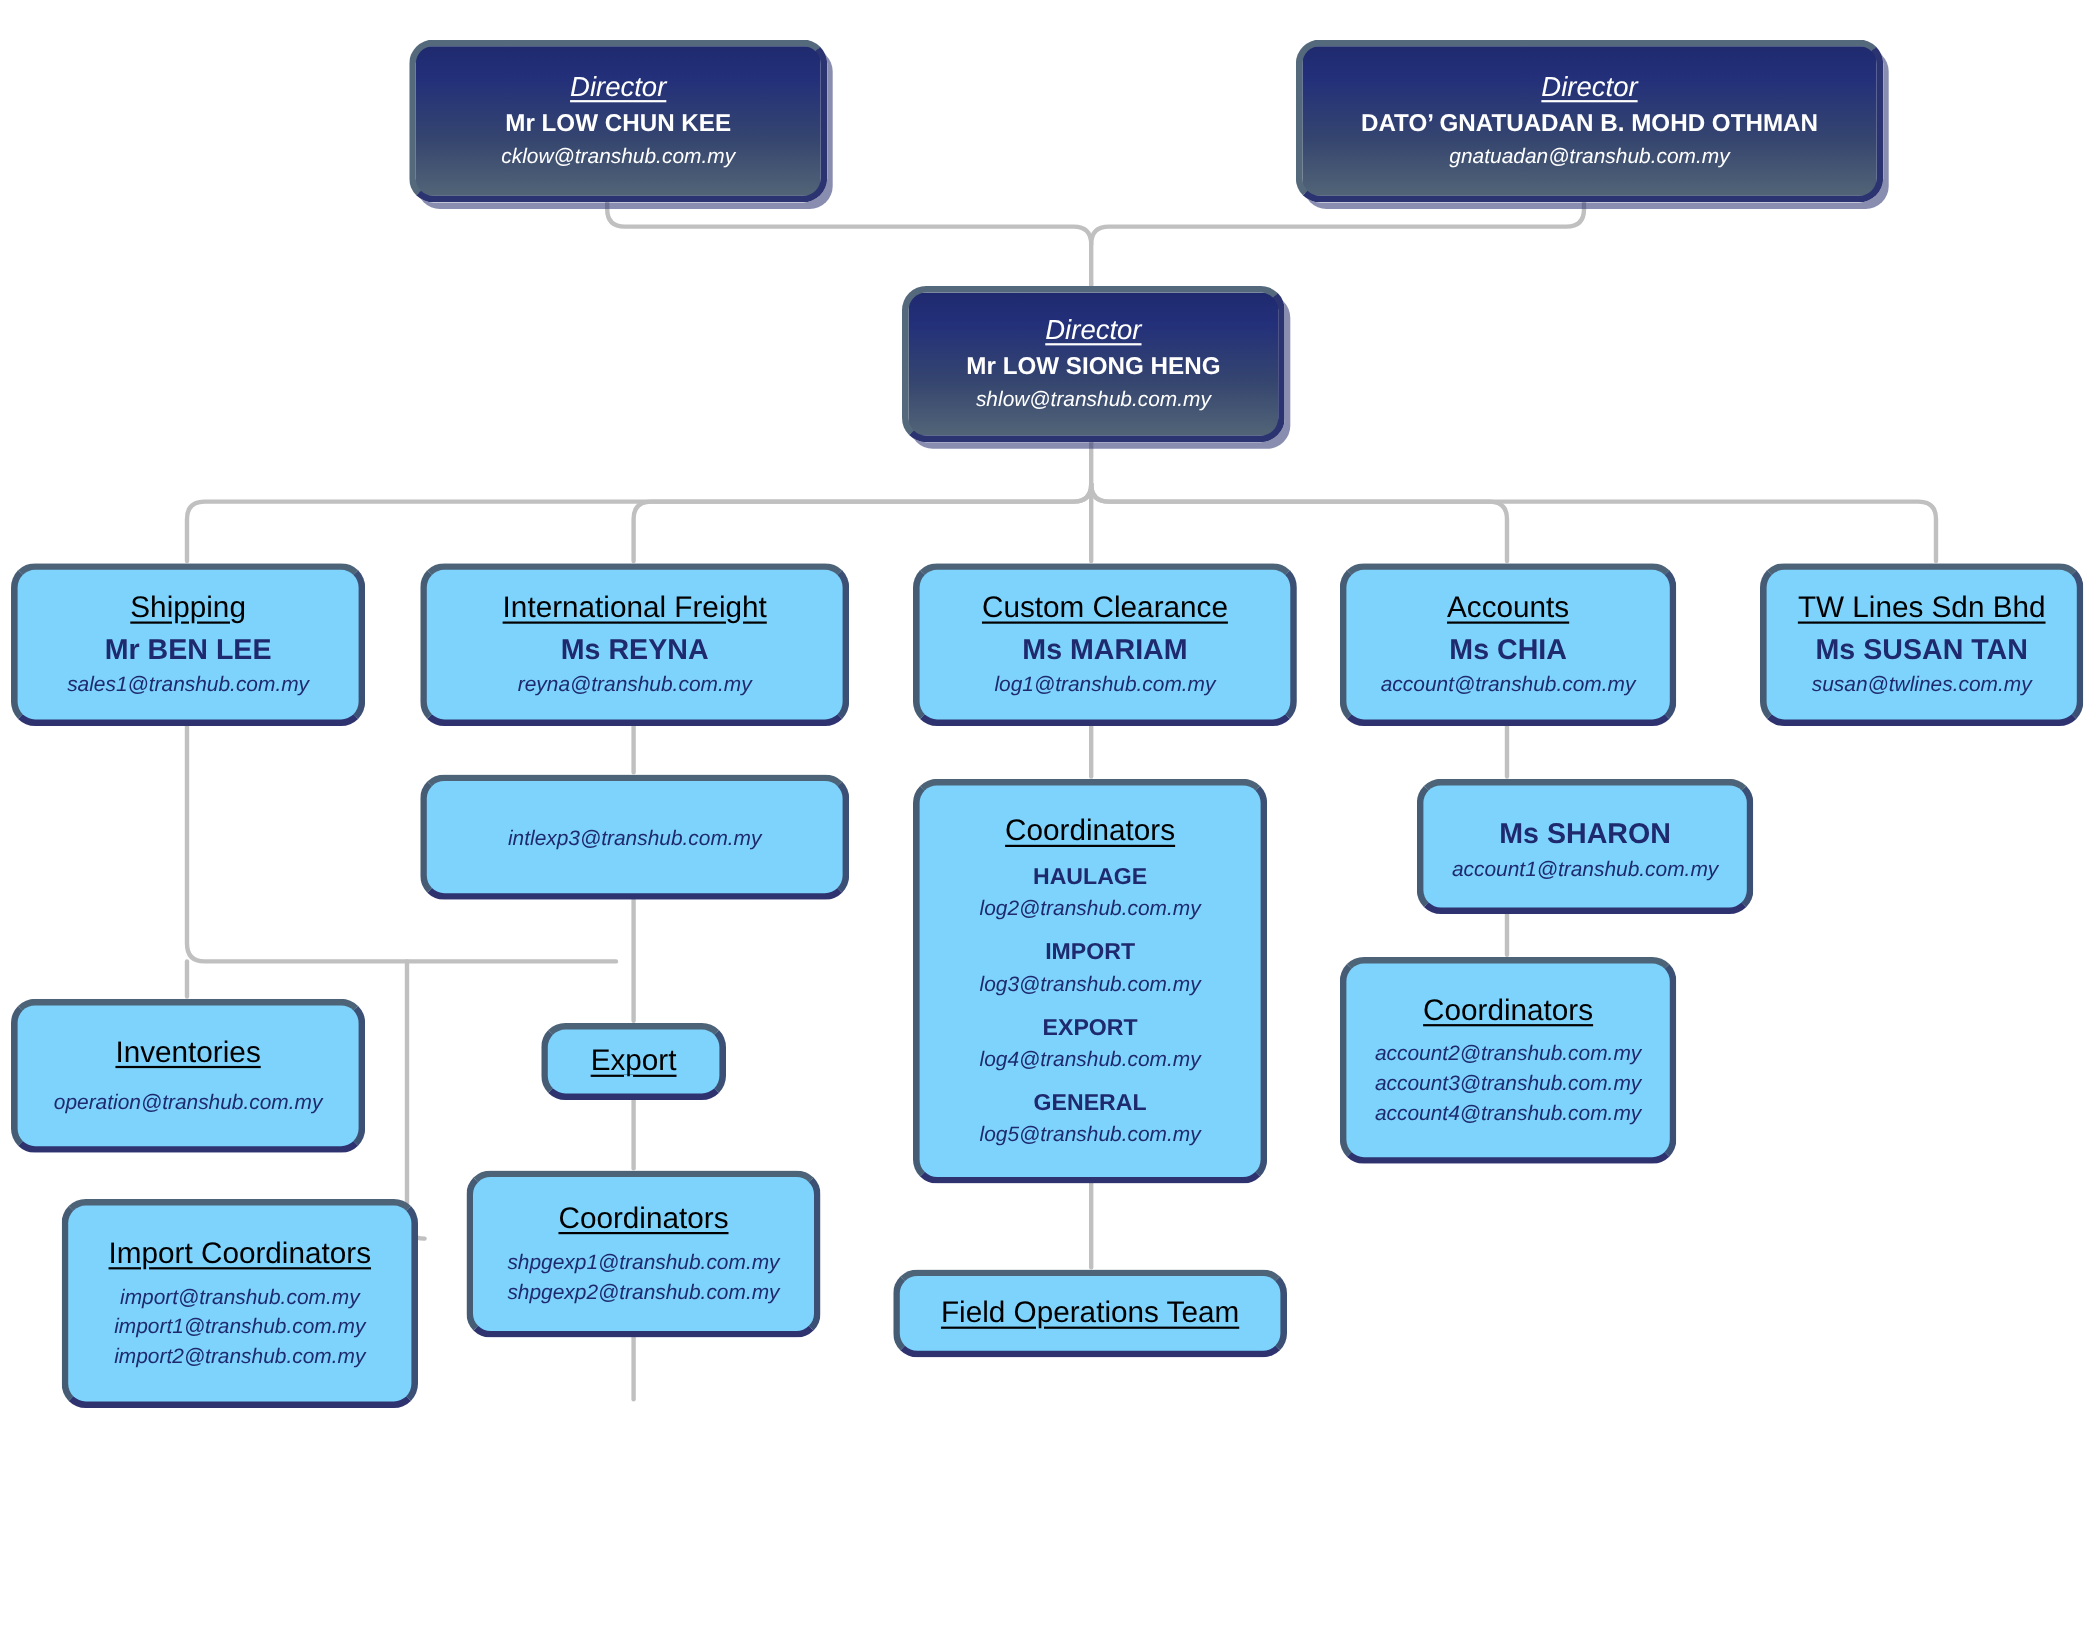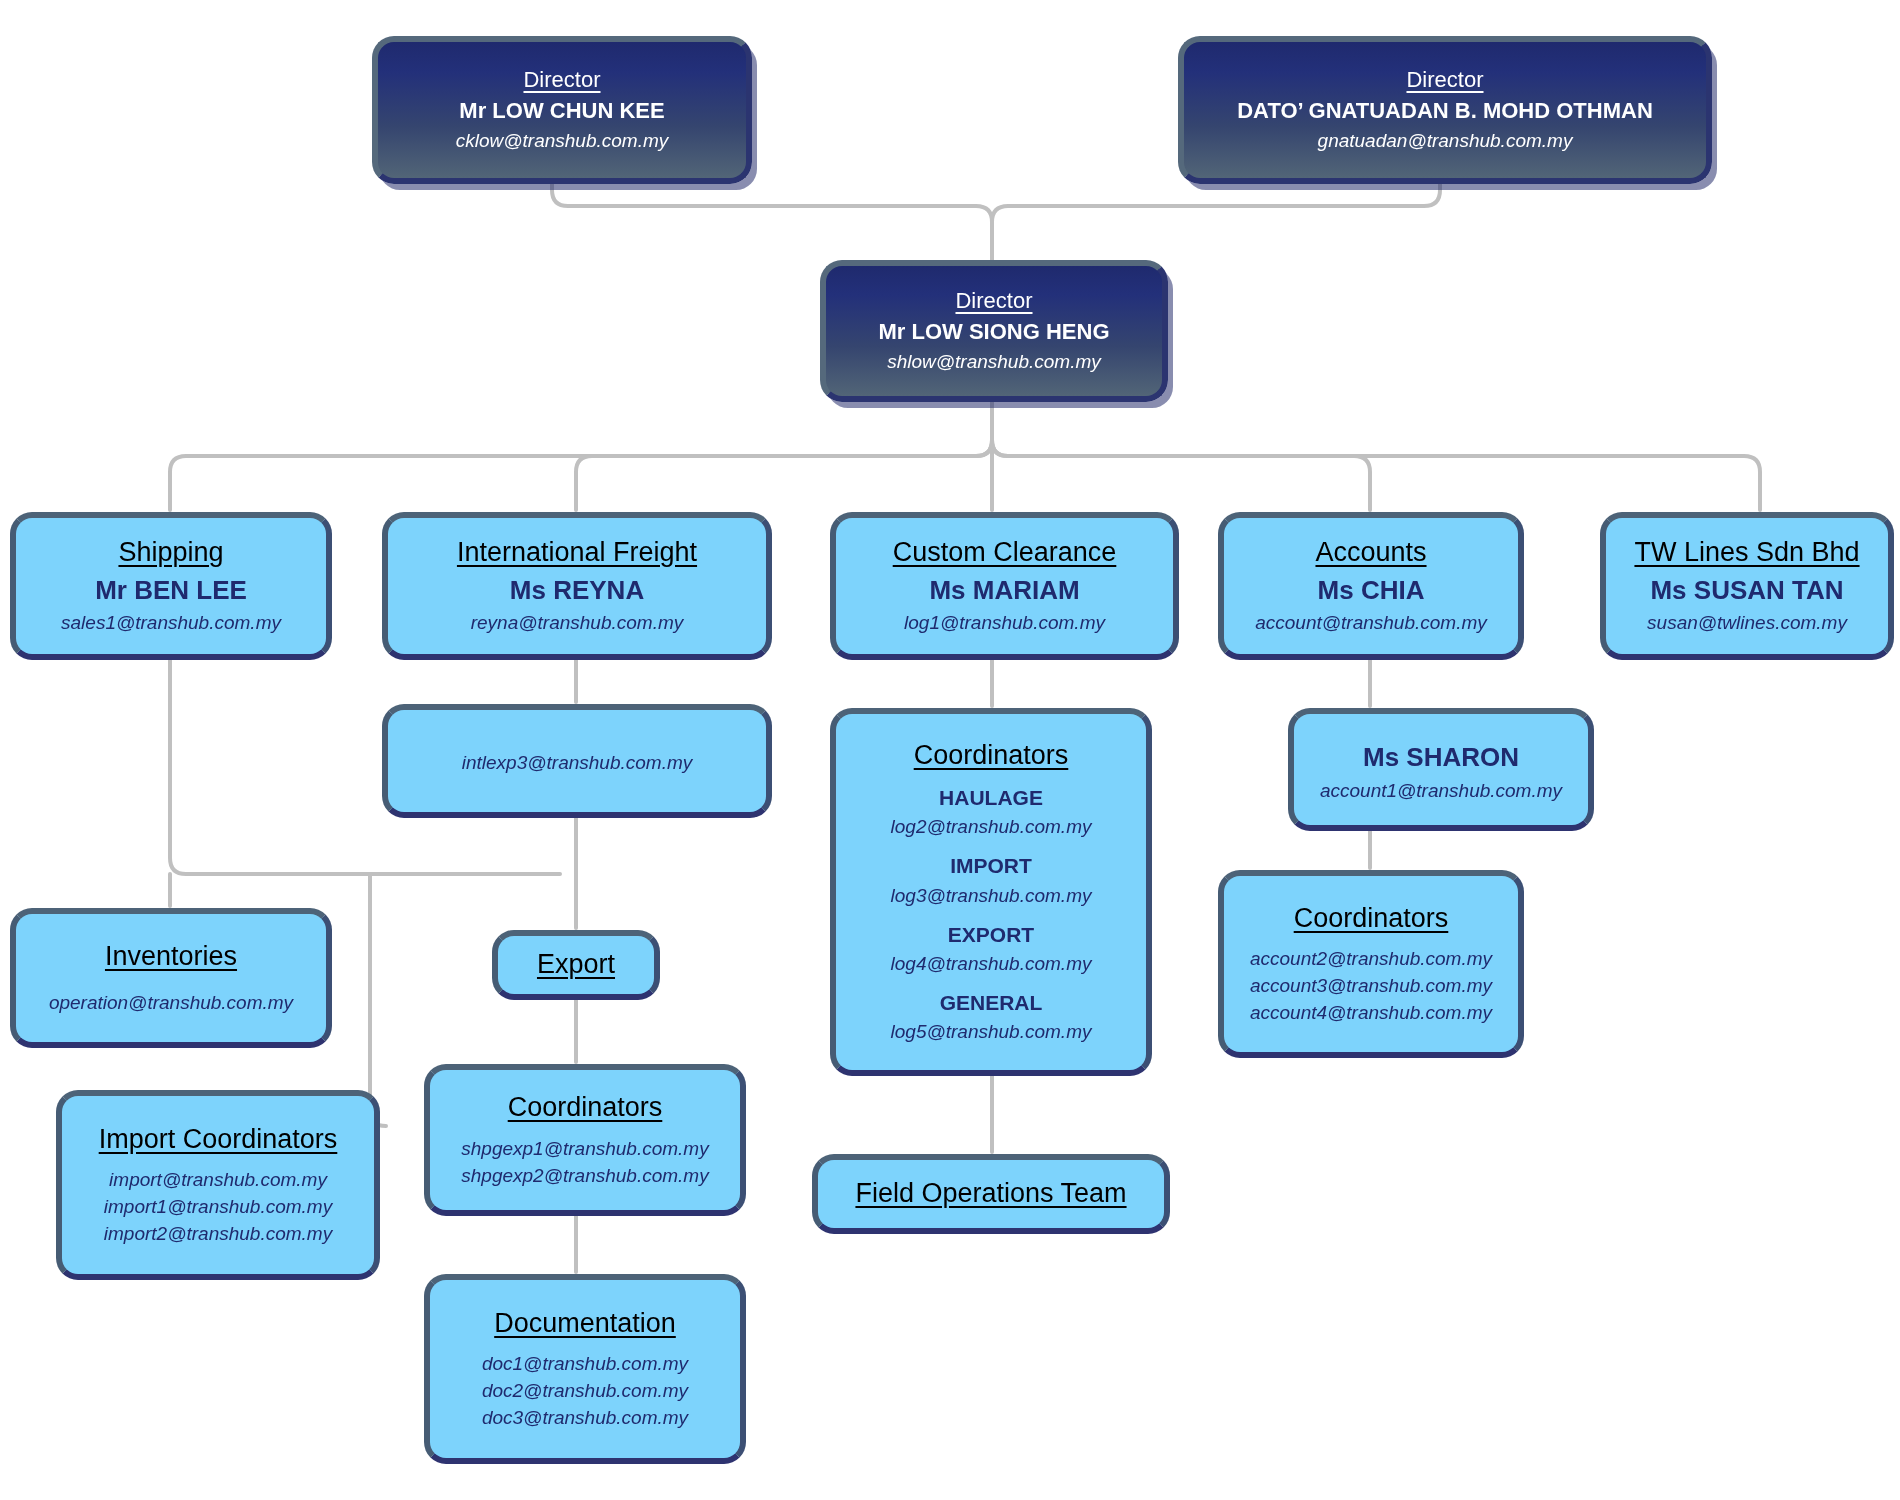--- a/index.html
+++ b/index.html
@@ -69,21 +69,22 @@
   .role {
     color: #000000;
     font-size: 27px;
     line-height: 1.16;
     text-decoration: underline;
     text-underline-offset: 4px;
     white-space: nowrap;
   }
   .node.filled .role {
     color: #ffffff;
-    font-size: 22px;
+    font-size: 25px;
+    font-style: italic;
   }
 
   .person {
     color: #1f2a6e;
     font-size: 26px;
     font-weight: bold;
     line-height: 1.2;
     margin-top: 6px;
     white-space: nowrap;
   }
@@ -264,26 +265,18 @@
   </div>
 
   <div class="node plain" style="left:424px; top:1064px; width:322px; height:152px;">
     <div class="role">Coordinators</div>
     <div class="email-list">
       <div class="email">shpgexp1@transhub.com.my</div>
       <div class="email">shpgexp2@transhub.com.my</div>
     </div>
   </div>
 
-  <div class="node plain" style="left:424px; top:1274px; width:322px; height:190px;">
-    <div class="role">Documentation</div>
-    <div class="email-list">
-      <div class="email">doc1@transhub.com.my</div>
-      <div class="email">doc2@transhub.com.my</div>
-      <div class="email">doc3@transhub.com.my</div>
-    </div>
-  </div>
 
   <div class="node plain" style="left:812px; top:1154px; width:358px; height:80px;">
     <div class="role">Field Operations Team</div>
   </div>
 
 </div>
 
 </body></html>

